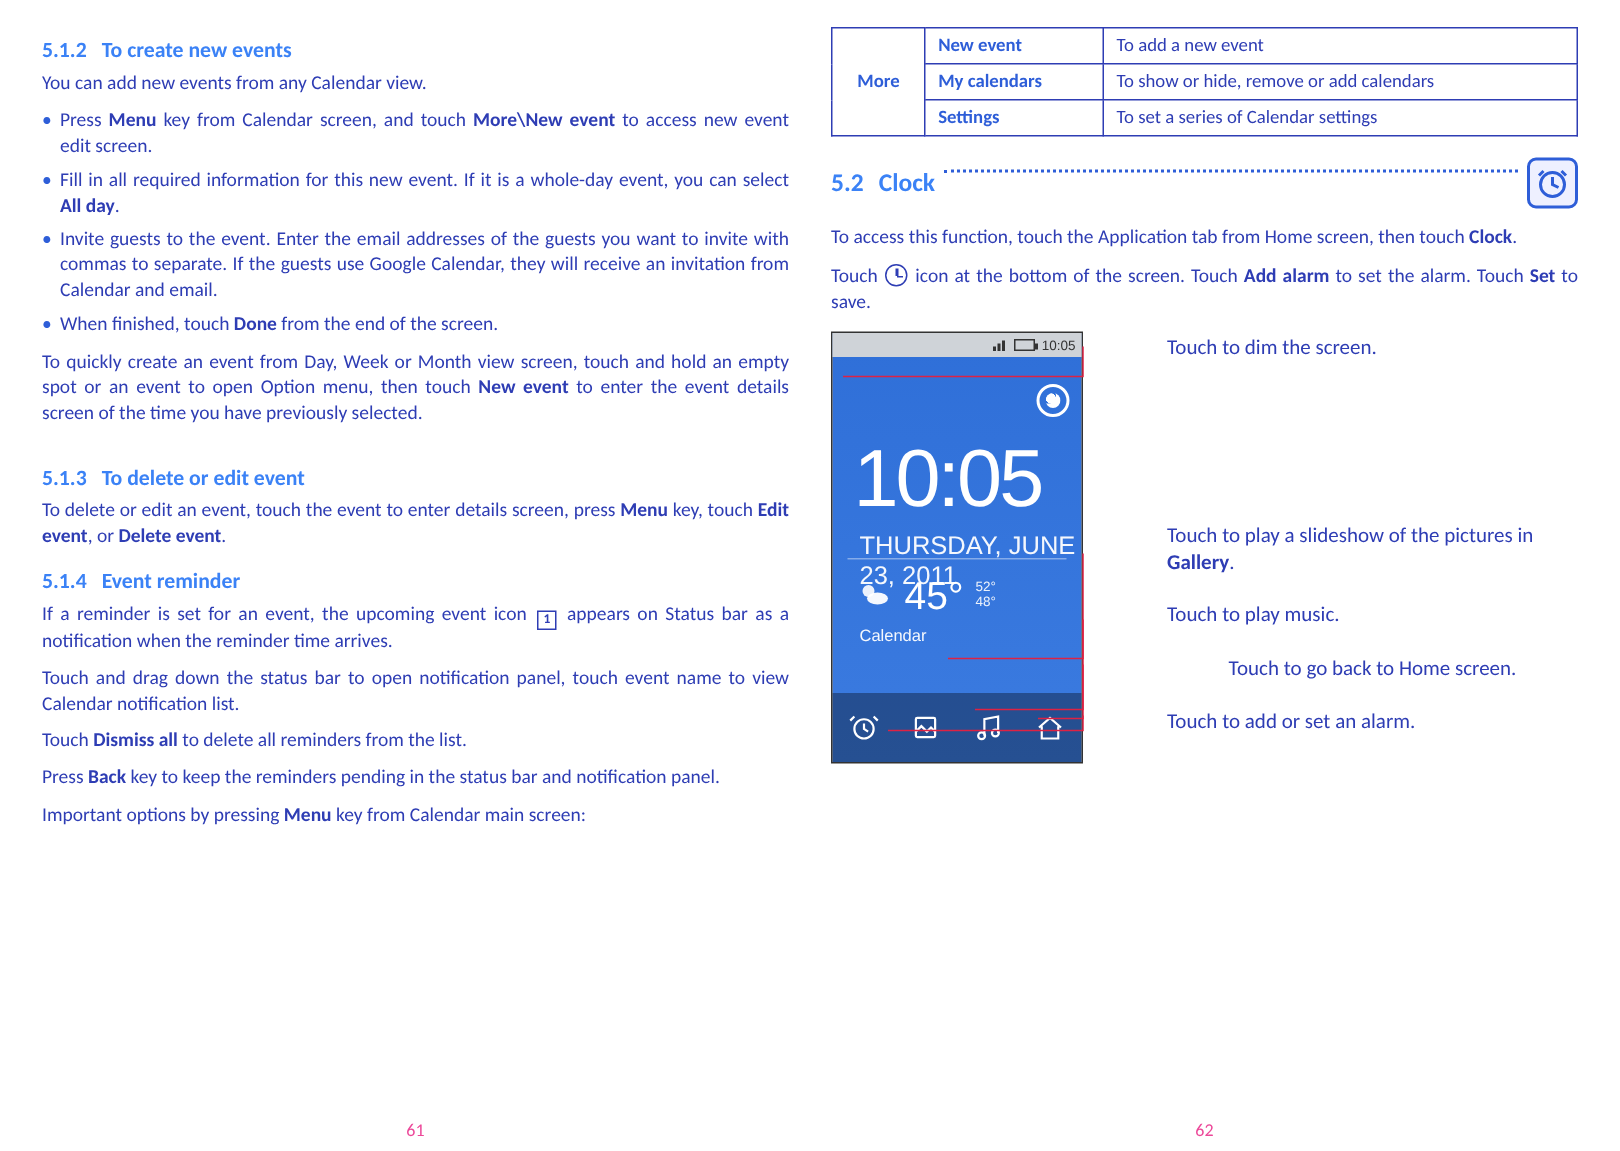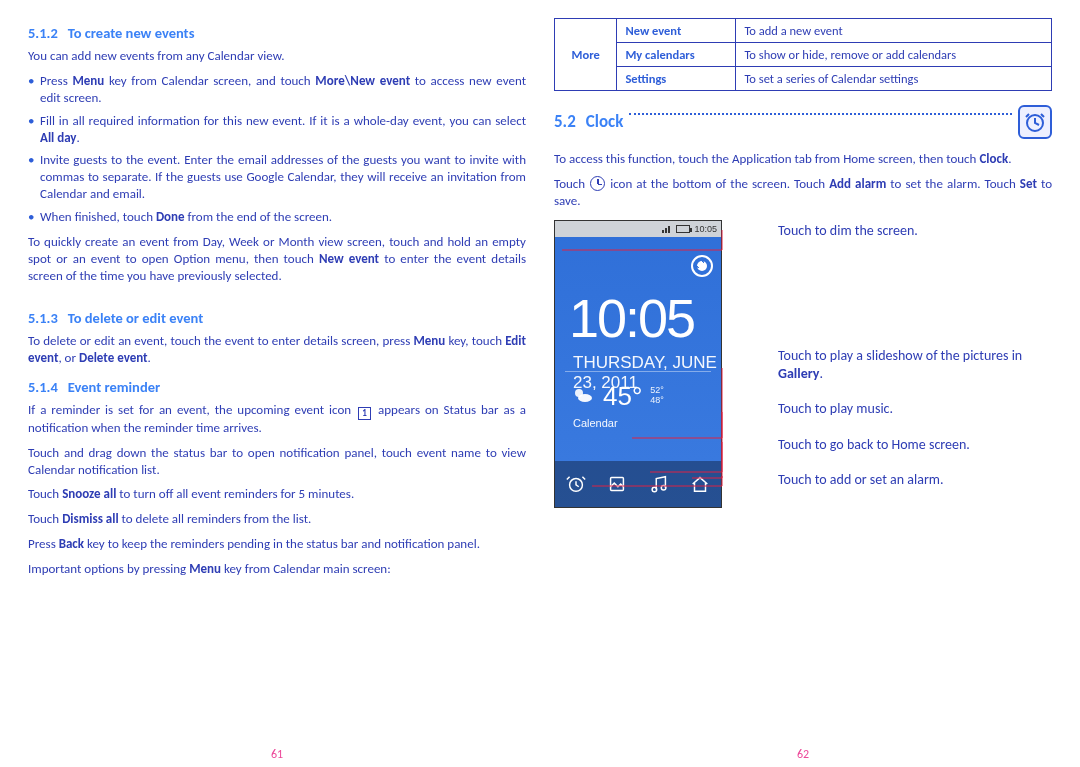--- a/index.html
+++ b/index.html
@@ -133,21 +133,20 @@
   </div>
 
   <p class="just">
     <span>If a reminder is set for an event, the upcoming event icon </span><span class="badge-inline">
         <span>1</span>
       </span><span> appears on Status bar as a notification when the reminder time arrives.</span>
   </p>
 
   <p class="just">Touch and drag down the status bar to open notification panel, touch event name to view Calendar notification list.</p>
 
-  <p><span>Touch </span><span class="b">Snooze all</span><span> to turn off all event reminders for 5 minutes.</span></p>
 
   <p><span>Touch </span><span class="b">Dismiss all</span><span> to delete all reminders from the list.</span></p>
 
   <p class="just"><span>Press </span><span class="b">Back</span><span> key to keep the reminders pending in the status bar and notification panel.</span></p>
 
   <p><span>Important options by pressing </span><span class="b">Menu</span><span> key from Calendar main screen:</span></p>
 
   <div class="pagenum">61</div>
 </div>
 
@@ -248,19 +247,19 @@
       <svg class="lines" viewBox="0 0 256 300">
         <path d="M40 30 L200 30 L200 10" stroke="#d24" stroke-width="1" fill="none"></path>
         <path d="M110 218 L200 218 L200 148" stroke="#d24" stroke-width="1" fill="none"></path>
         <path d="M128 252 L200 252 L200 192" stroke="#d24" stroke-width="1" fill="none"></path>
         <path d="M170 258 L200 258 L200 222" stroke="#d24" stroke-width="1" fill="none"></path>
         <path d="M70 266 L200 266 L200 256" stroke="#d24" stroke-width="1" fill="none"></path>
       </svg>
       <div class="co" style="margin-top:2px;">Touch to dim the screen.</div>
       <div class="co" style="margin-top:108px;"><span>Touch to play a slideshow of the pictures in </span><span class="b">Gallery</span><span>.</span></div>
       <div class="co" style="margin-top:2px;">Touch to play music.</div>
-      <div class="co" style="margin-top:2px;">Touch to go back to Home screen.</div>
+      <div class="co" style="margin-top:2px;text-align:center;">Touch to go back to Home screen.</div>
       <div class="co" style="margin-top:2px;">Touch to add or set an alarm.</div>
     </div>
   </div>
 
   <div class="pagenum">62</div>
 </div>
 
 </body></html>

